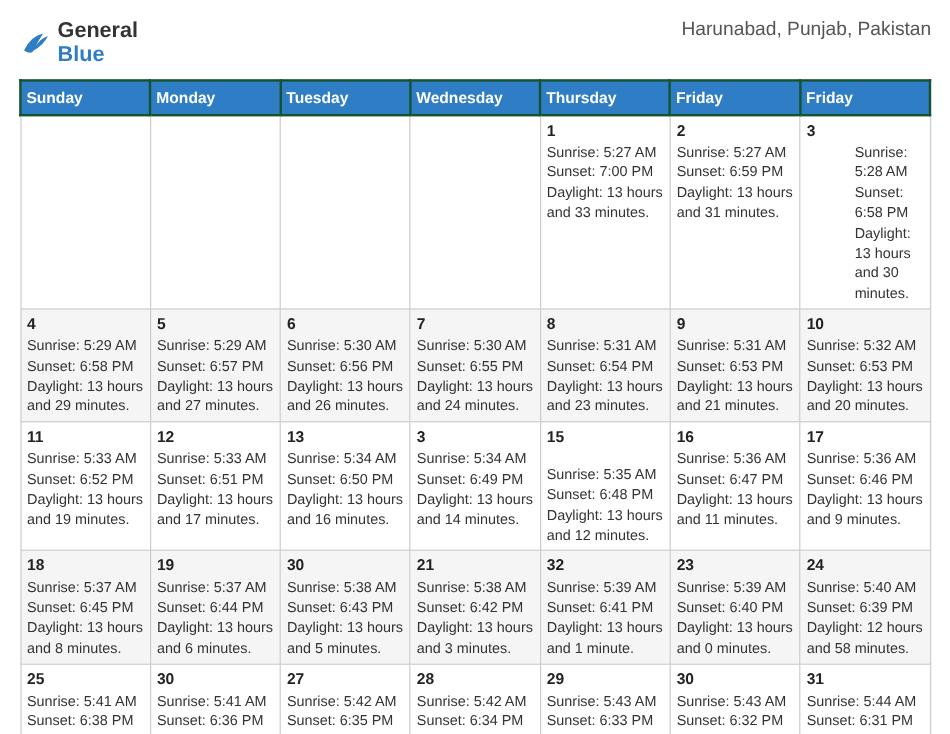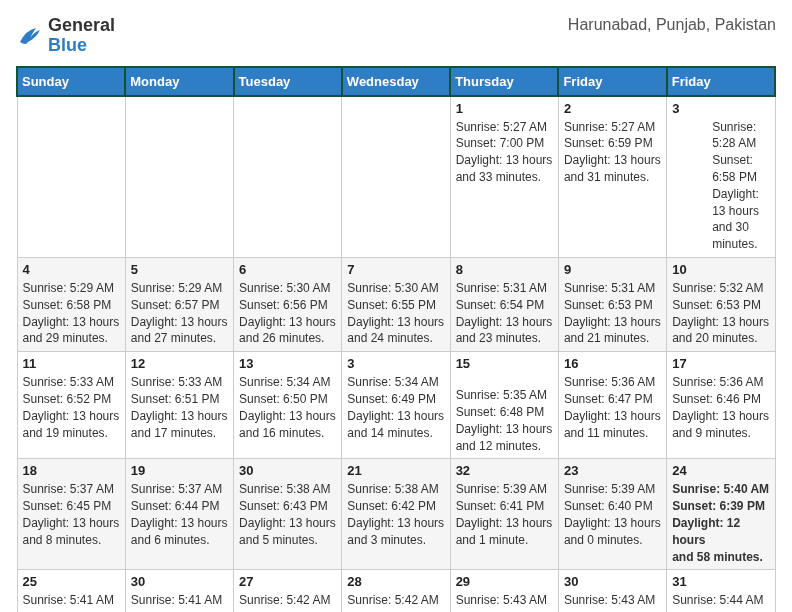--- a/index.html
+++ b/index.html
@@ -280,21 +280,21 @@
         </td>
         <td>
           <span class="day-num">23</span>
           <div class="day-info" style="white-space: pre-line;">Sunrise: 5:39 AM
 Sunset: 6:40 PM
 Daylight: 13 hours
 and 0 minutes.</div>
         </td>
         <td>
           <span class="day-num">24</span>
-          <div class="day-info" style="white-space: pre-line; font-weight: bold;">Sunrise: 5:40 AM
+          <div class="day-info" style="white-space: pre-line;">Sunrise: 5:40 AM
 Sunset: 6:39 PM
 Daylight: 12 hours
 and 58 minutes.</div>
         </td>
       </tr>
       <tr>
         <td>
           <span class="day-num">25</span>
           <div class="day-info" style="white-space: pre-line;">Sunrise: 5:41 AM
 Sunset: 6:38 PM

